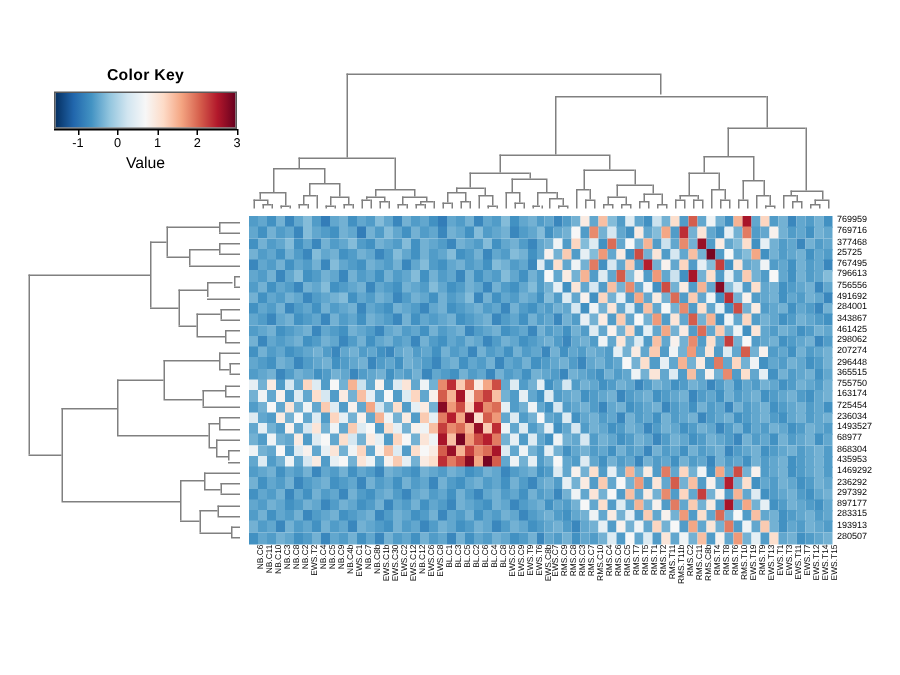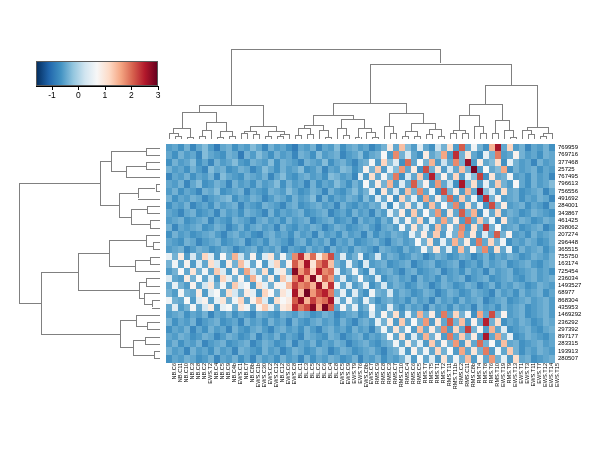--- a/index.html
+++ b/index.html
@@ -69,34 +69,36 @@
     transform:rotate(-90deg) translateX(-100%);
     letter-spacing:0px;
   }
 </style>
 </head>
 <body>
 
 <div id="root">
 
   <div id="colorkey">
+    <div id="colorkey-title">Color Key</div>
     <div id="colorkey-bar" style="background: linear-gradient(to right, rgb(5, 48, 97) 0%, rgb(19, 75, 135) 5%, rgb(33, 102, 172) 10%, rgb(50, 125, 184) 15%, rgb(67, 147, 195) 20%, rgb(107, 172, 209) 25%, rgb(146, 197, 222) 30%, rgb(178, 213, 231) 35%, rgb(209, 229, 240) 40%, rgb(228, 238, 244) 45%, rgb(247, 247, 247) 50%, rgb(250, 233, 223) 55%, rgb(253, 219, 199) 60%, rgb(249, 192, 165) 65%, rgb(244, 165, 130) 70%, rgb(229, 131, 104) 75%, rgb(214, 96, 77) 80%, rgb(196, 60, 60) 85%, rgb(178, 24, 43) 90%, rgb(141, 12, 37) 95%, rgb(103, 0, 31) 100%);"></div>
     <div id="colorkey-axis">
       <div class="axisline"></div>
     <div class="tick" style="left: 15.913px;"></div>
         <div class="ticklbl" style="left: 15.913px;">-1</div>
         <div class="tick" style="left: 42.4348px;"></div>
         <div class="ticklbl" style="left: 42.4348px;">0</div>
         <div class="tick" style="left: 68.9565px;"></div>
         <div class="ticklbl" style="left: 68.9565px;">1</div>
         <div class="tick" style="left: 95.4783px;"></div>
         <div class="ticklbl" style="left: 95.4783px;">2</div>
         <div class="tick" style="left: 122px;"></div>
         <div class="ticklbl" style="left: 122px;">3</div>
       </div>
+    <div id="colorkey-xlab">Value</div>
   </div>
 
   <div id="coldendro">
       <div class="dl dh" style="left: 248.362px; top: 91.7167px; width: 5.98462px;"></div>
       <div class="dl dv" style="left: 248.362px; top: 91.7167px; height: 3.28328px;"></div>
       <div class="dl dv" style="left: 254.346px; top: 91.7167px; height: 3.28328px;"></div>
       <div class="dl dh" style="left: 128.669px; top: 91.3346px; width: 5.98462px;"></div>
       <div class="dl dv" style="left: 128.669px; top: 91.3346px; height: 3.66541px;"></div>
       <div class="dl dv" style="left: 134.654px; top: 91.3346px; height: 3.66541px;"></div>
       <div class="dl dh" style="left: 284.269px; top: 88.7648px; width: 5.98462px;"></div>

